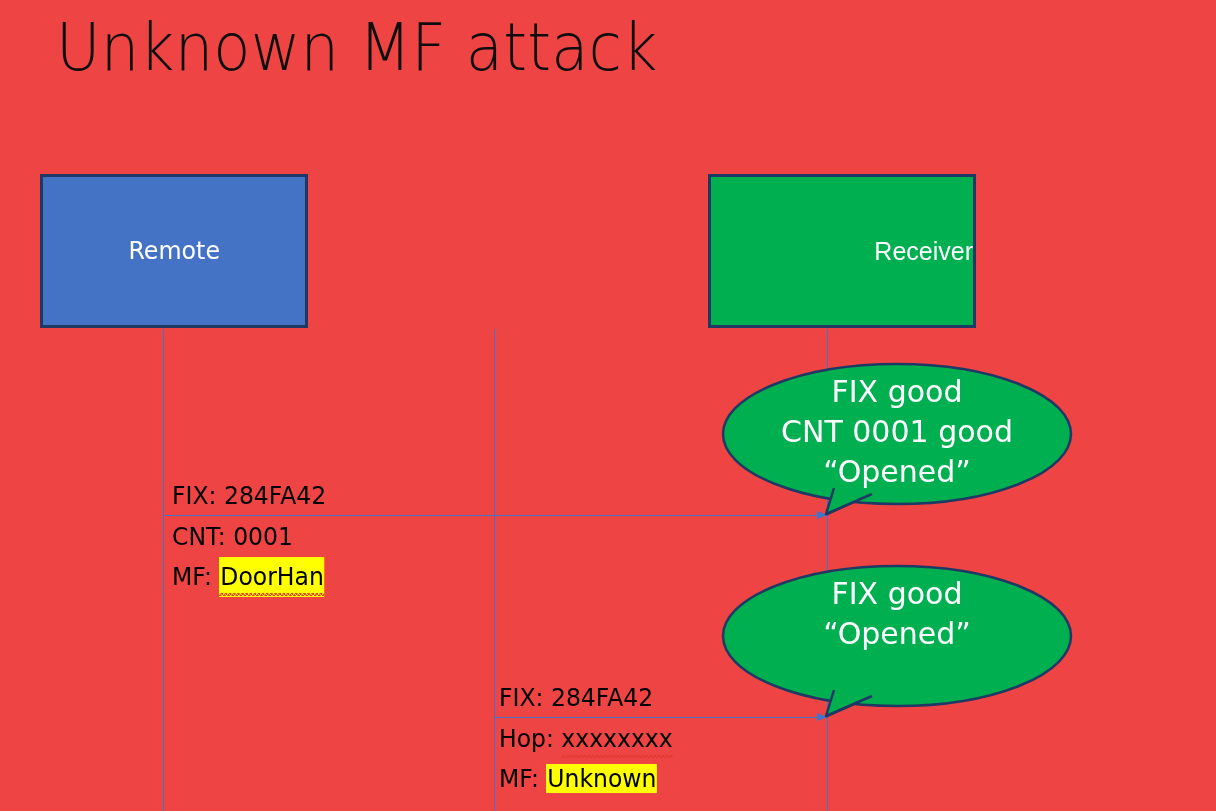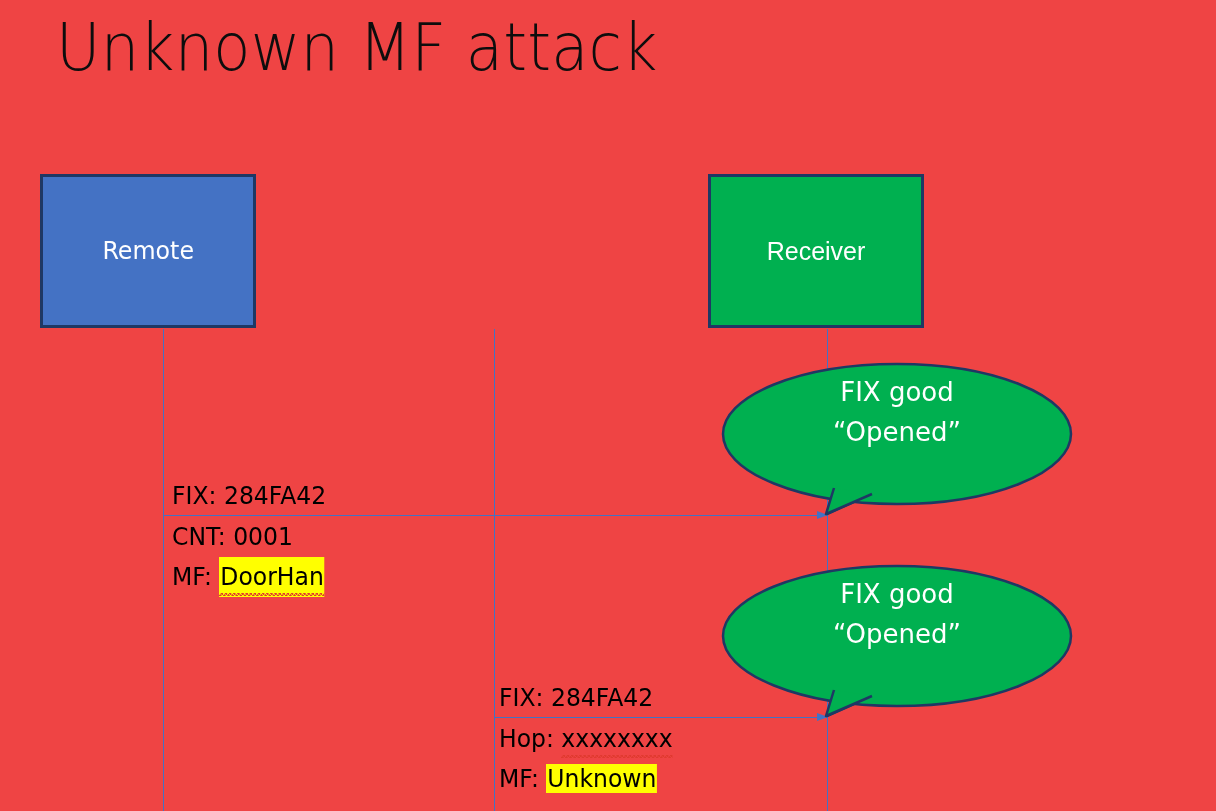--- a/index.html
+++ b/index.html
@@ -42,39 +42,39 @@
     background: #4472c4;
   }
   #lifeline-remote   { left: 163px; top: 329px; height: 482px; }
   #lifeline-flipper  { left: 494px; top: 329px; height: 482px; }
   #lifeline-receiver { left: 827px; top: 329px; height: 482px; }
 
   
   .actor-box {
     position: absolute;
     top: 174px;
-    width: 216px;
+    width: 268px;
     height: 154px;
     border: 3px solid #1f3864;
     box-sizing: border-box;
     display: flex;
     align-items: center;
     justify-content: center;
   }
   .actor-label {
     color: #ffffff;
     font-size: 25px;
     line-height: 28px;
     font-family: "DejaVu Sans", sans-serif;
     font-weight: 400;
     transform: scaleX(0.95);
   }
   #actor-remote   { left: 40px;  background: #4472c4; }
   #actor-flipper  { left: 374px; background: #ed7d31; }
-  #actor-receiver { left: 708px; background: #00b050; }
+  #actor-receiver { left: 708px; background: #00b050; justify-content: flex-end; }
   #actor-receiver .actor-label {
     font-family: "Liberation Sans", sans-serif;
     transform: none;
   }
 
   
   .msg-arrow {
     position: absolute;
     height: 1px;
     background: #4472c4;
@@ -144,21 +144,21 @@
   }
   .bubble-text {
     position: absolute;
     left: 0;
     top: 0;
     width: 350px;
     text-align: center;
     color: #ffffff;
     font-family: "DejaVu Sans", sans-serif;
     font-weight: 400;
-    font-size: 26px;
+    font-size: 30px;
     line-height: 40px;
     pointer-events: none;
   }
   #bubble-1 { left: 722px; top: 362px; width: 350px; height: 150px; }
   #bubble-2 { left: 722px; top: 564px; width: 350px; height: 150px; }
   #bubble-1 .bubble-text { padding-top: 10px; }
   #bubble-2 .bubble-text { padding-top: 10px; }
 </style>
 </head>
 <body>
@@ -211,20 +211,21 @@
   </div>
 
   <div class="bubble-wrap" id="bubble-1">
     <svg class="bubble-svg" width="350" height="156" viewBox="0 0 350 156">
       <path d="M 115 124 L 105 152 L 152 131 Z" fill="#00B050" stroke="#1F3864" stroke-width="2.5" stroke-linejoin="round"></path>
       <ellipse cx="175" cy="72" rx="174" ry="70" fill="#00B050" stroke="#1F3864" stroke-width="2.5"></ellipse>
       <path d="M 112 126 L 104 152 L 150 132" fill="#00B050" stroke="#1F3864" stroke-width="2.5" stroke-linejoin="round"></path>
     </svg>
     <div class="bubble-text">
       <div>FIX good</div>
+      <div>CNT 0001 good</div>
       <div>“Opened”</div>
     </div>
   </div>
 
   <div class="bubble-wrap" id="bubble-2">
     <svg class="bubble-svg" width="350" height="156" viewBox="0 0 350 156">
       <path d="M 115 124 L 105 152 L 152 131 Z" fill="#00B050" stroke="#1F3864" stroke-width="2.5" stroke-linejoin="round"></path>
       <ellipse cx="175" cy="72" rx="174" ry="70" fill="#00B050" stroke="#1F3864" stroke-width="2.5"></ellipse>
       <path d="M 112 126 L 104 152 L 150 132" fill="#00B050" stroke="#1F3864" stroke-width="2.5" stroke-linejoin="round"></path>
     </svg>

